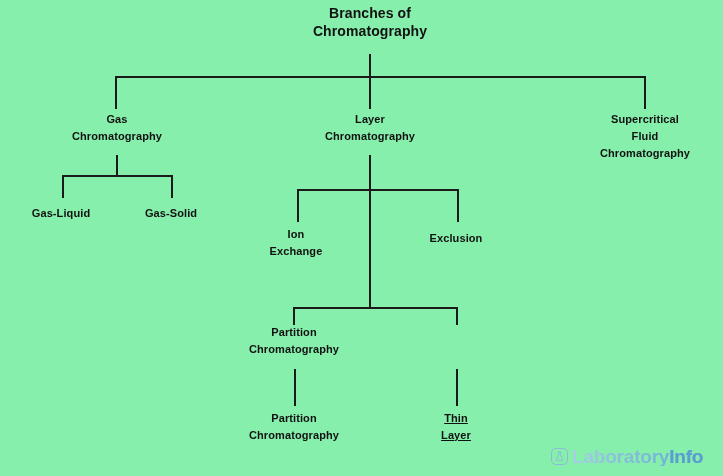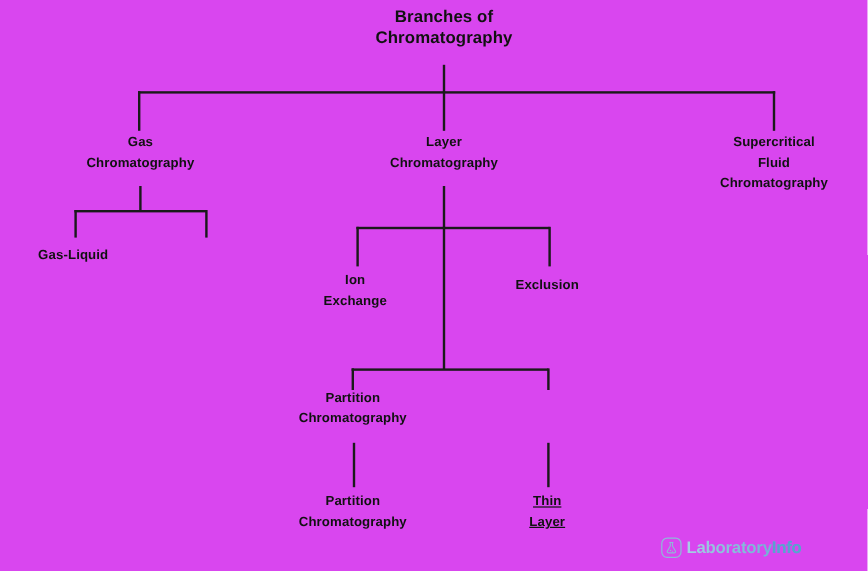--- a/index.html
+++ b/index.html
@@ -8,21 +8,21 @@
     padding: 0;
     background: #ffffff;
   }
   body {
     font-family: "Liberation Sans", sans-serif;
   }
   #canvas {
     position: relative;
     width: 723px;
     height: 476px;
-    background: #d946ef;
+    background: #86efac;
     overflow: hidden;
   }
   .node {
     position: absolute;
     color: #111111;
     font-weight: bold;
     font-size: 11px;
     line-height: 17px;
     text-align: center;
     letter-spacing: 0.1px;
@@ -52,21 +52,21 @@
     height: 17px;
     border: 1.5px solid #8fb9d9;
     border-radius: 5px;
     box-sizing: border-box;
     display: flex;
     align-items: center;
     justify-content: center;
   }
   #logo .mark svg { display: block; }
   #logo .wordmark {
-    font-size: 14px;
+    font-size: 19px;
     font-weight: bold;
     letter-spacing: -0.2px;
     line-height: 19px;
     background: linear-gradient(95deg, #a9cfe6 0%, #8fc0dd 30%, #7fbad9 55%, #5fa8d0 100%);
     -webkit-background-clip: text;
     background-clip: text;
     color: transparent;
     -webkit-text-fill-color: transparent;
   }
   #logo .wordmark .info {
@@ -100,20 +100,21 @@
 Fluid
 Chromatography</div>
 
   <div class="line vline" style="left:116px; top:155px; height:21px;"></div>
   <div class="line hline" style="left:62px; top:175px; width:110px;"></div>
   <div class="line vline" style="left:62px; top:175px; height:23px;"></div>
   <div class="line vline" style="left:171px; top:175px; height:23px;"></div>
 
   <div class="node" style="left:61px; top:205px; width:140px;">Gas-Liquid</div>
 
+  <div class="node" style="left:171px; top:205px; width:140px;">Gas-Solid</div>
 
   <div class="line vline" style="left:369px; top:155px; height:35px;"></div>
   <div class="line hline" style="left:297px; top:189px; width:161px;"></div>
   <div class="line vline" style="left:297px; top:189px; height:33px;"></div>
   <div class="line vline" style="left:457px; top:189px; height:33px;"></div>
 
   <div class="node" style="left:296px; top:226px; width:150px;">Ion
 Exchange</div>
 
   <div class="node" style="left:456px; top:230px; width:150px;">Exclusion</div>

